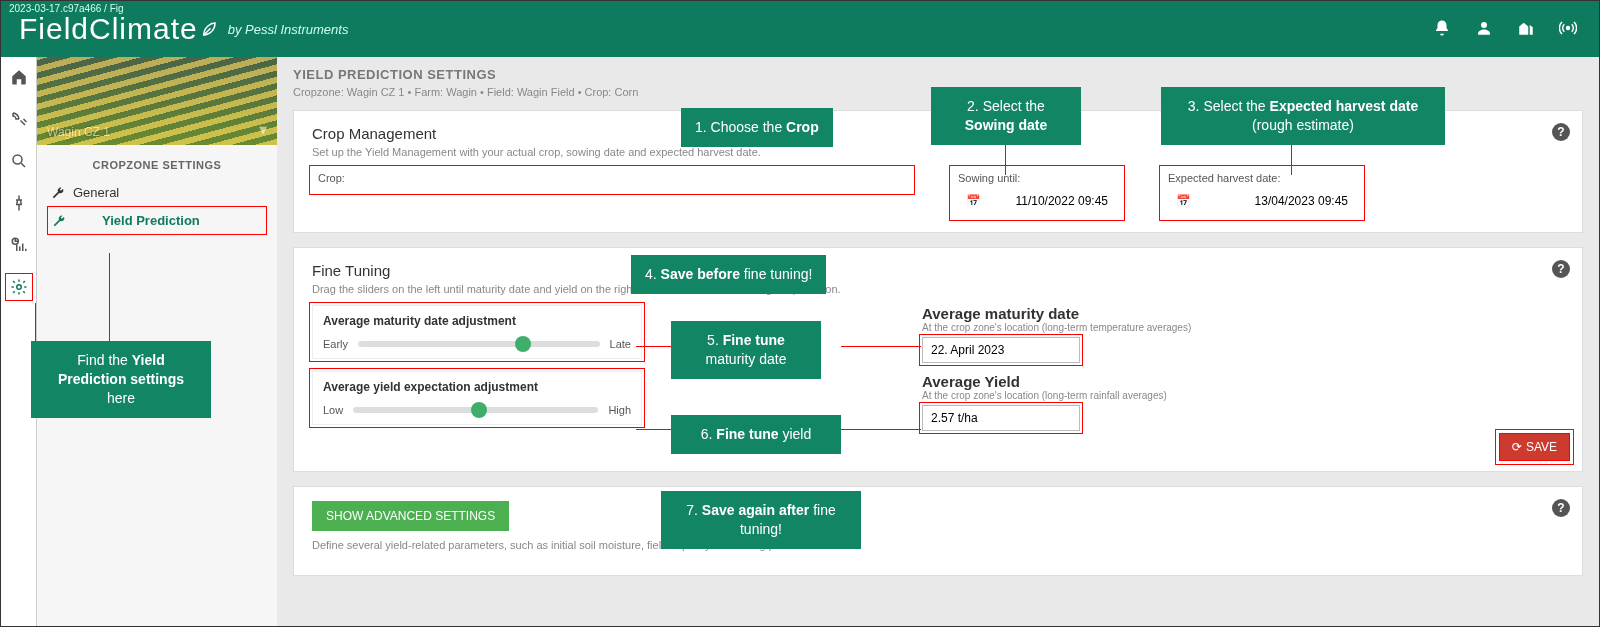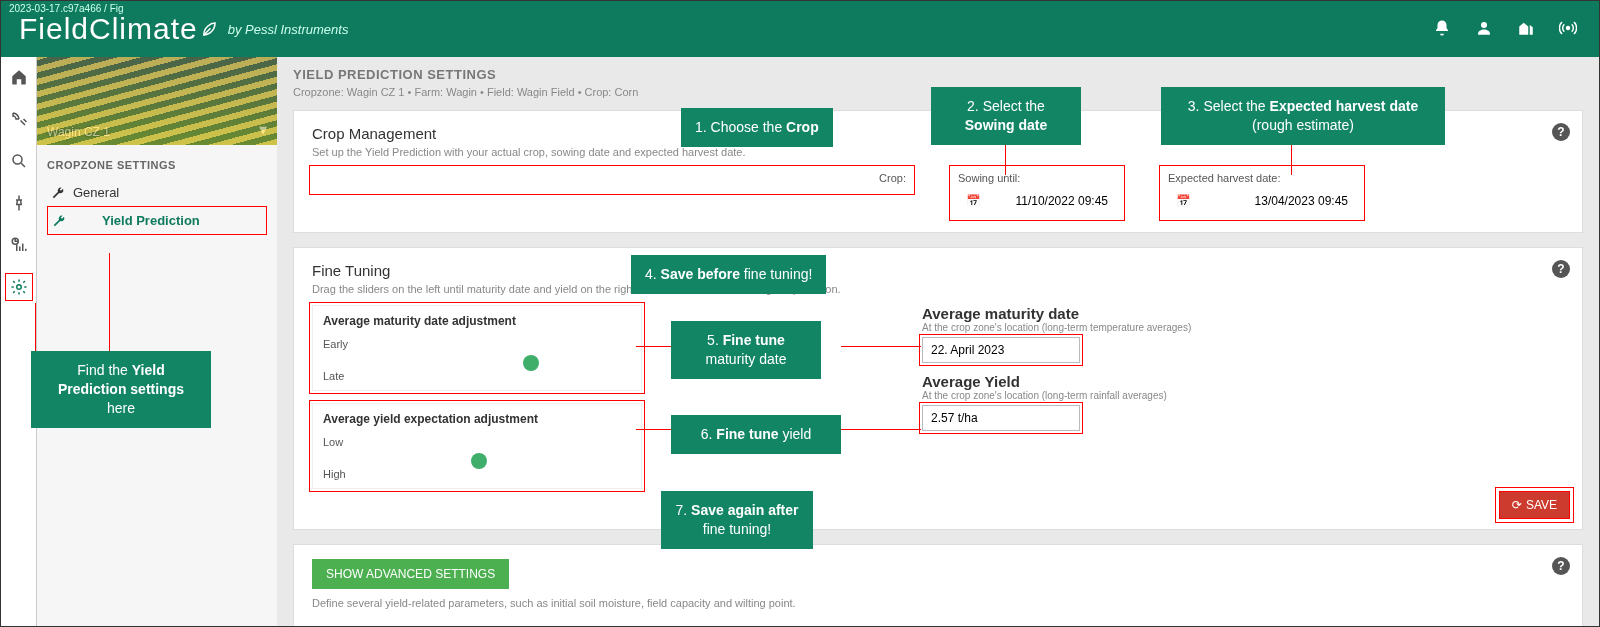--- a/index.html
+++ b/index.html
@@ -18,21 +18,21 @@
   .rail { position: absolute; left:0; top:56px; width:36px; bottom:0; background:#fff; border-right:1px solid #ccc; display:flex; flex-direction:column; align-items:center; padding-top:6px; gap:14px; }
   .rail .ritem { width:28px; height:28px; display:flex; align-items:center; justify-content:center; color:#555; cursor:pointer; }
   .rail .ritem.active { border:1px solid red; color:#0f7b5e; }
 
   
   .sidebar { position:absolute; left:36px; top:56px; width:240px; bottom:0; background:#f6f6f6; padding:0 10px; }
   .sidebar .hero { height:88px; background:linear-gradient(#1a3a6a,#5a8a3a); position:relative; margin:0 -10px; }
   .sidebar .hero::after { content:""; position:absolute; inset:0; background:repeating-linear-gradient(-15deg,rgba(255,220,80,.7) 0 6px,rgba(120,140,40,.5) 6px 12px);}
   .sidebar .hero .cap { position:absolute; left:10px; bottom:6px; color:#fff; font-size:12px; text-shadow:0 0 3px #000;}
   .sidebar .hero .chev { position:absolute; right:10px; bottom:6px; color:#fff; }
-  .sidebar h4 { font-size:11px; color:#666; letter-spacing:.5px; margin:14px 0 8px; font-weight:600;}
+  .sidebar h4 { font-size:11px; color:#666; letter-spacing:.5px; margin:14px 0 8px; font-weight:600;text-align:center;}
   .setrow { display:flex; align-items:flex-end; gap:8px; padding:6px 4px; font-size:13px; color:#333; cursor:pointer;}
   .setrow.active { color:#0f7b5e; border:1px solid red; font-weight:600;gap:36px;}
   .wrench { width:14px; height:14px; }
 
   
   .main { position:absolute; left:276px; right:0; top:56px; bottom:0; overflow:auto; padding:10px 16px; }
   .page-title { font-size:13px; color:#777; letter-spacing:.5px; font-weight:600; }
   .breadcrumb { font-size:11px; color:#888; margin:4px 0 12px; }
 
   .card { background:#fff; border:1px solid #ddd; padding:14px 18px; margin-bottom:14px; position:relative; }
@@ -45,21 +45,21 @@
   .cm-grid { display:grid; grid-template-columns: 600px 170px 200px; gap:40px; align-items:start;}
   .fld-label { font-size:11px; color:#555; margin-bottom:4px; display:block;}
   .select, .dateval { border:1px solid #bbb; padding:6px 8px; font-size:12px; background:#fff; display:flex; align-items:center; justify-content:space-between; }
   .box-red { outline:1.5px solid red; outline-offset:2px; }
   .dateval .cal { margin-right:6px; color:#555;}
 
   
   .ft-grid { display:grid; grid-template-columns: 330px 1fr; gap:280px; }
   .slider-box { border:1px solid #eee; padding:8px 10px;}
   .slider-box .st { font-size:12px; font-weight:600; color:#333; margin-bottom:10px;}
-  .slider-row { display:flex; gap:10px; font-size:11px; color:#555;flex-direction:column;}
+  .slider-row { display:flex; align-items:center; gap:10px; font-size:11px; color:#555;}
   .track { flex:1; height:6px; background:#ddd; border-radius:3px; position:relative;}
   .thumb { position:absolute; top:-5px; width:16px;height:16px; background:#3fae6a; border-radius:50%;}
   .out-label { font-size:15px; font-weight:600; color:#333;}
   .out-sub { font-size:10px; color:#888; margin-bottom:4px;}
   .out-box { border:1px solid #bbb; padding:5px 8px; width:158px; font-size:12px;}
 
   .adv-btn { background:#4caf50; color:#fff; border:none; padding:8px 14px; font-size:12px; }
   
   
   .callout { position:absolute; background:#128565; color:#ffffff; padding:10px 14px; font-size:14px; text-align:center; line-height:1.35; z-index:20; }
@@ -166,23 +166,23 @@
   </div>
 </div>
 
 <div class="main">
   <div class="page-title">YIELD PREDICTION SETTINGS</div>
   <div class="breadcrumb">Cropzone: Wagin CZ 1 • Farm: Wagin • Field: Wagin Field • Crop: Corn</div>
 
   <div class="card">
     <div class="help">?</div>
     <h3>Crop Management</h3>
-    <div class="sub">Set up the Yield Prediction with your actual crop, sowing date and expected harvest date.</div>
+    <div class="sub">Set up the Yield Management with your actual crop, sowing date and expected harvest date.</div>
     <div class="cm-grid">
-      <div class="box-red" style="padding:4px 6px;text-align:right;">
+      <div class="box-red" style="padding:4px 6px;">
         <span class="fld-label">Crop:</span>
       </div>
       <div class="box-red" style="padding:4px 6px;">
         <span class="fld-label">Sowing until:</span>
         <div class="dateval" style="border:none;">
           <span class="cal">📅</span>
           <span>11/10/2022 09:45</span>
         </div>
       </div>
       <div class="box-red" style="padding:4px 6px;">
@@ -238,28 +238,28 @@
     </button>
   </div>
 
   <div class="card">
     <div class="help">?</div>
     <button class="adv-btn">SHOW ADVANCED SETTINGS</button>
     <div class="sub" style="margin-top:8px;">Define several yield-related parameters, such as initial soil moisture, field capacity and wilting point.</div>
   </div>
 </div>
 
-<div class="callout" style="left:30px; top:350px; width:180px;">Find the <b>Yield Prediction settings</b> here</div>
+<div class="callout" style="left:30px; top:340px; width:180px;">Find the <b>Yield Prediction settings</b> here</div>
 <div class="callout" style="left:640px; top:107px;margin-left:40px;">1. Choose the <b>Crop</b></div>
 <div class="callout" style="left:930px; top:86px; width:150px;">2. Select the <b>Sowing date</b></div>
 <div class="callout" style="left:1160px; top:86px; width:284px;">3. Select the <b>Expected harvest date</b> (rough estimate)</div>
 <div class="callout" style="left:630px; top:254px;">4. <b>Save before</b> fine tuning!</div>
 <div class="callout" style="left:670px; top:320px; width:150px;">5. <b>Fine tune</b> maturity date</div>
 <div class="callout" style="left:670px; top:414px; width:170px;">6. <b>Fine tune</b> yield</div>
-<div class="callout" style="left:660px; top:490px; width:152px;">7. <b>Save again after</b> fine tuning!</div>
+<div class="callout" style="left:660px; top:490px; width:200px;">7. <b>Save again after</b> fine tuning!</div>
 
 <div class="redline" style="left:34px; top:302px; width:1px; height:48px;"></div>
 <div class="redline" style="left:34px; top:350px; width:24px; height:1px;"></div>
 <div class="redline" style="left:108px; top:252px; width:1px; height:98px;"></div>
 <div class="redline" style="left:1004px; top:130px; width:1px; height:44px;"></div>
 <div class="redline" style="left:1290px; top:130px; width:1px; height:44px;"></div>
 <div class="redline" style="left:635px; top:345px; width:36px; height:1px;"></div>
 <div class="redline" style="left:635px; top:428px; width:36px; height:1px;"></div>
 <div class="redline" style="left:840px; top:345px; width:80px; height:1px;"></div>
 <div class="redline" style="left:840px; top:428px; width:80px; height:1px;"></div>

